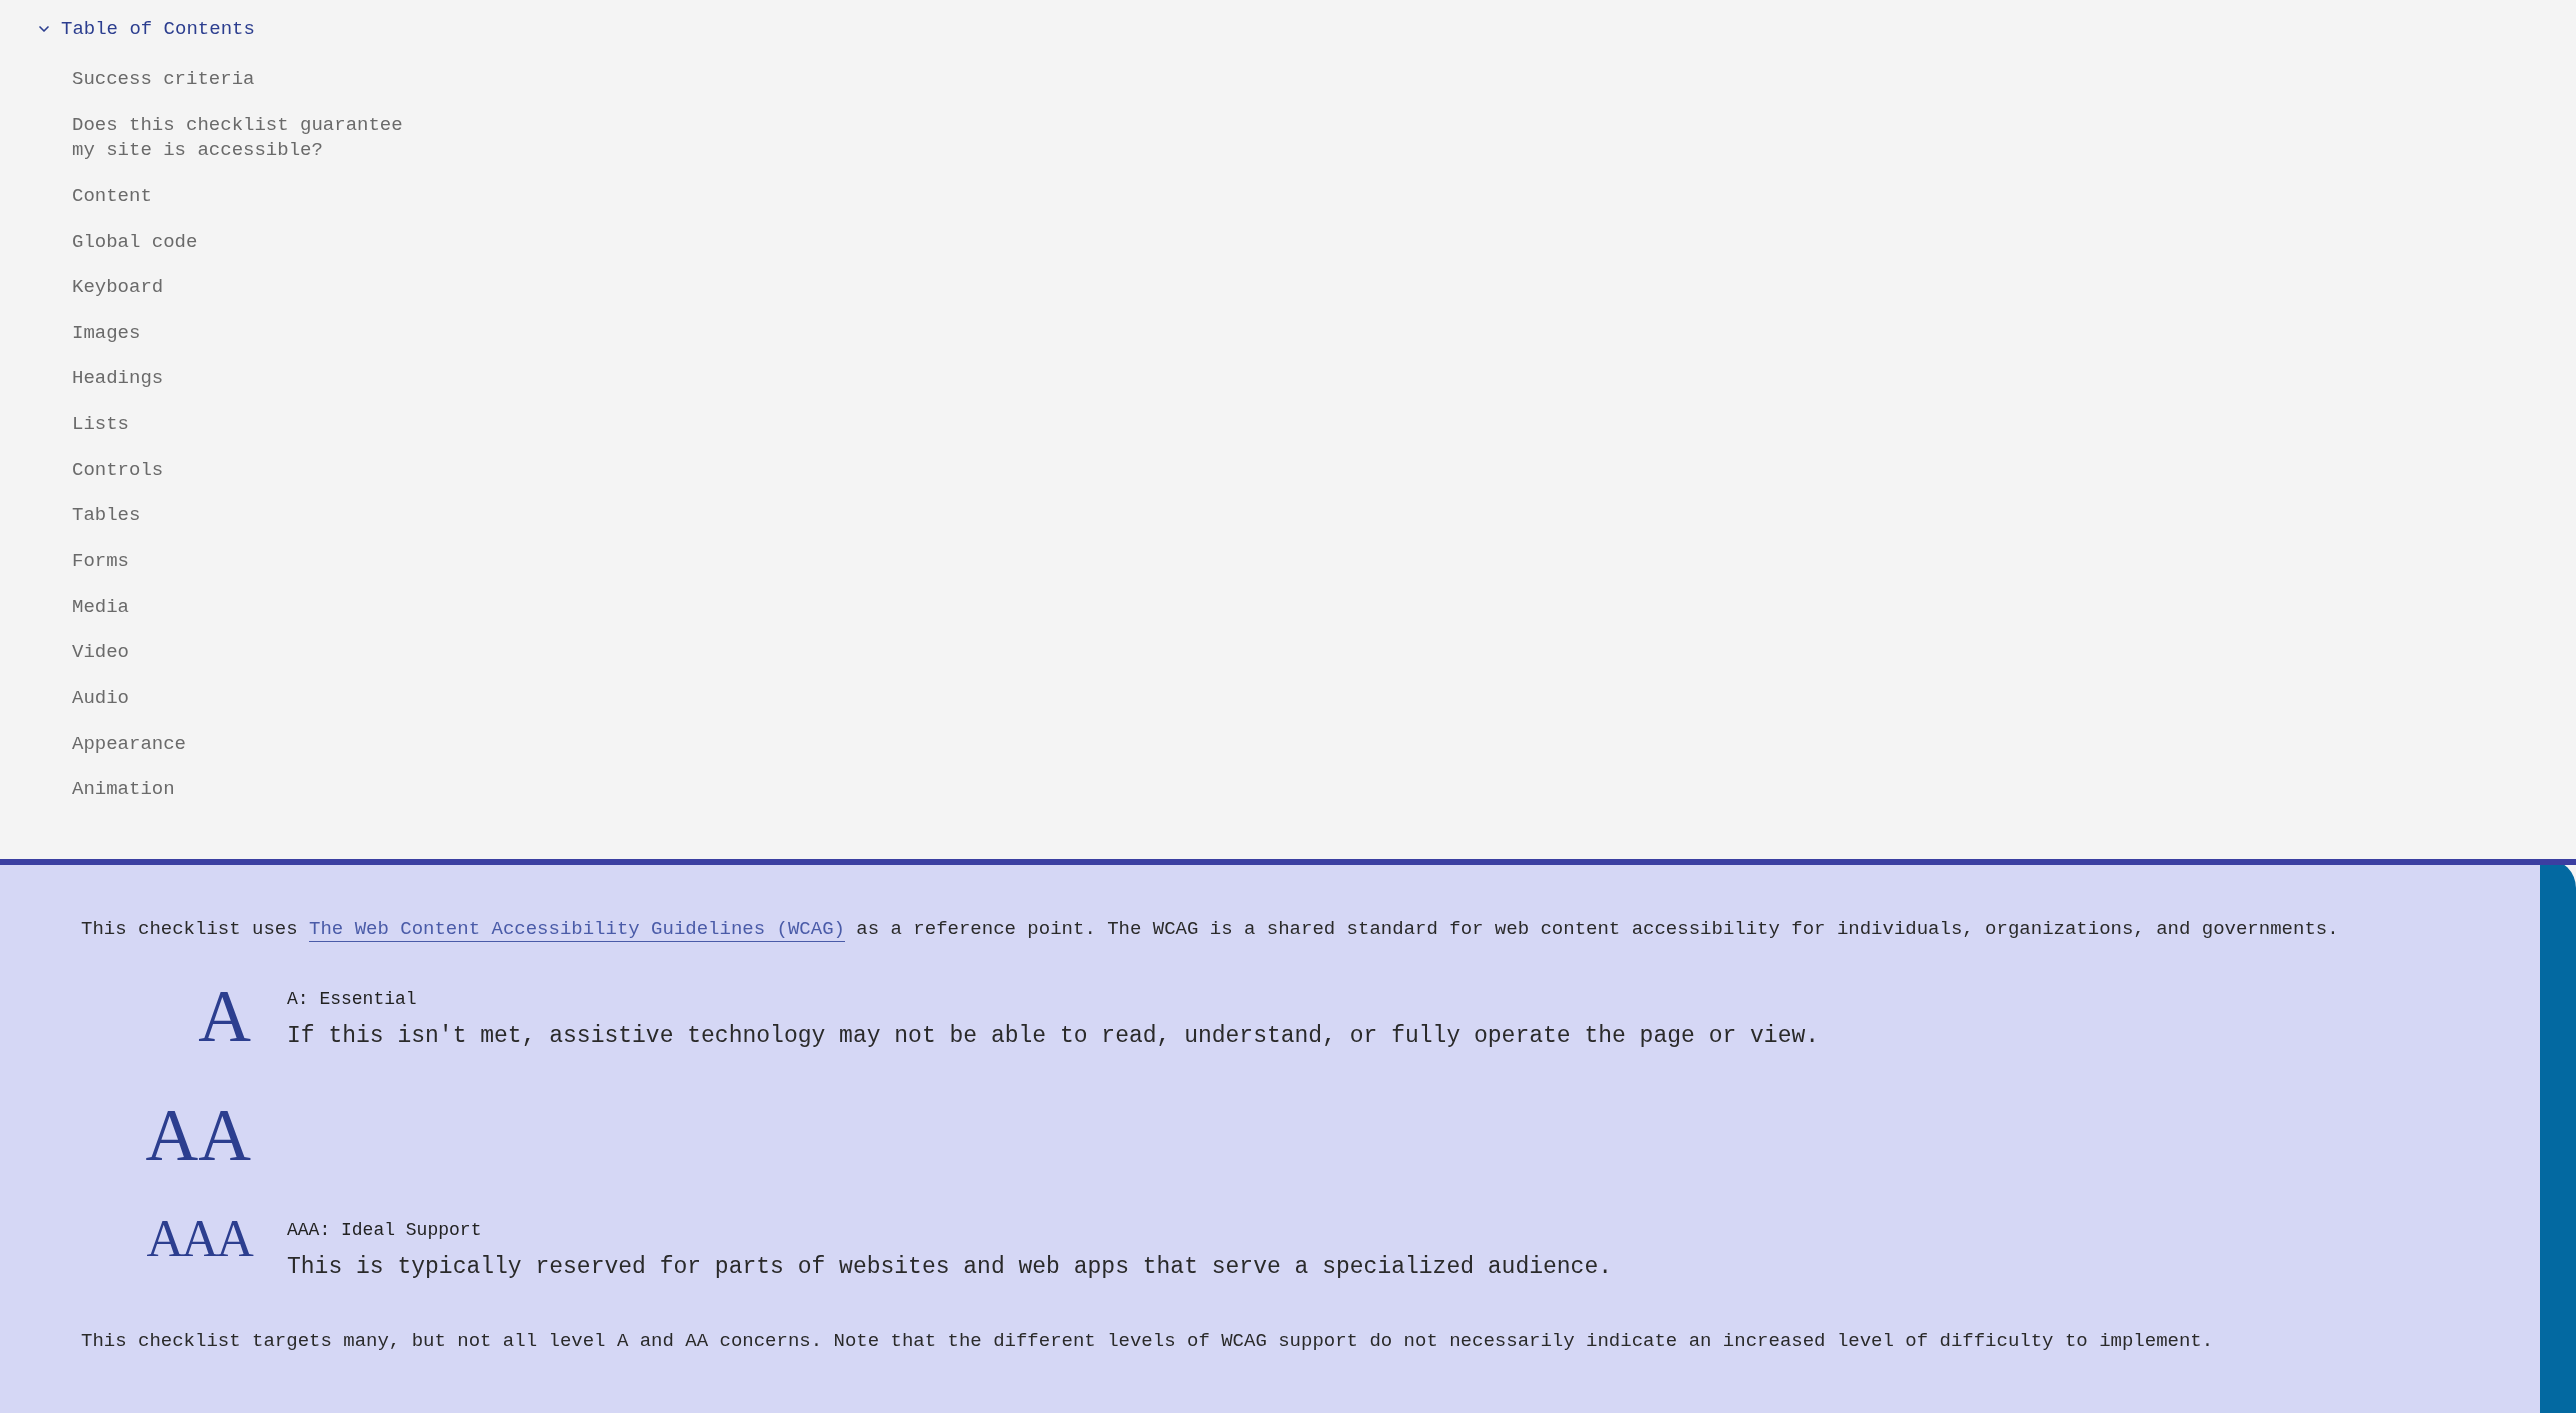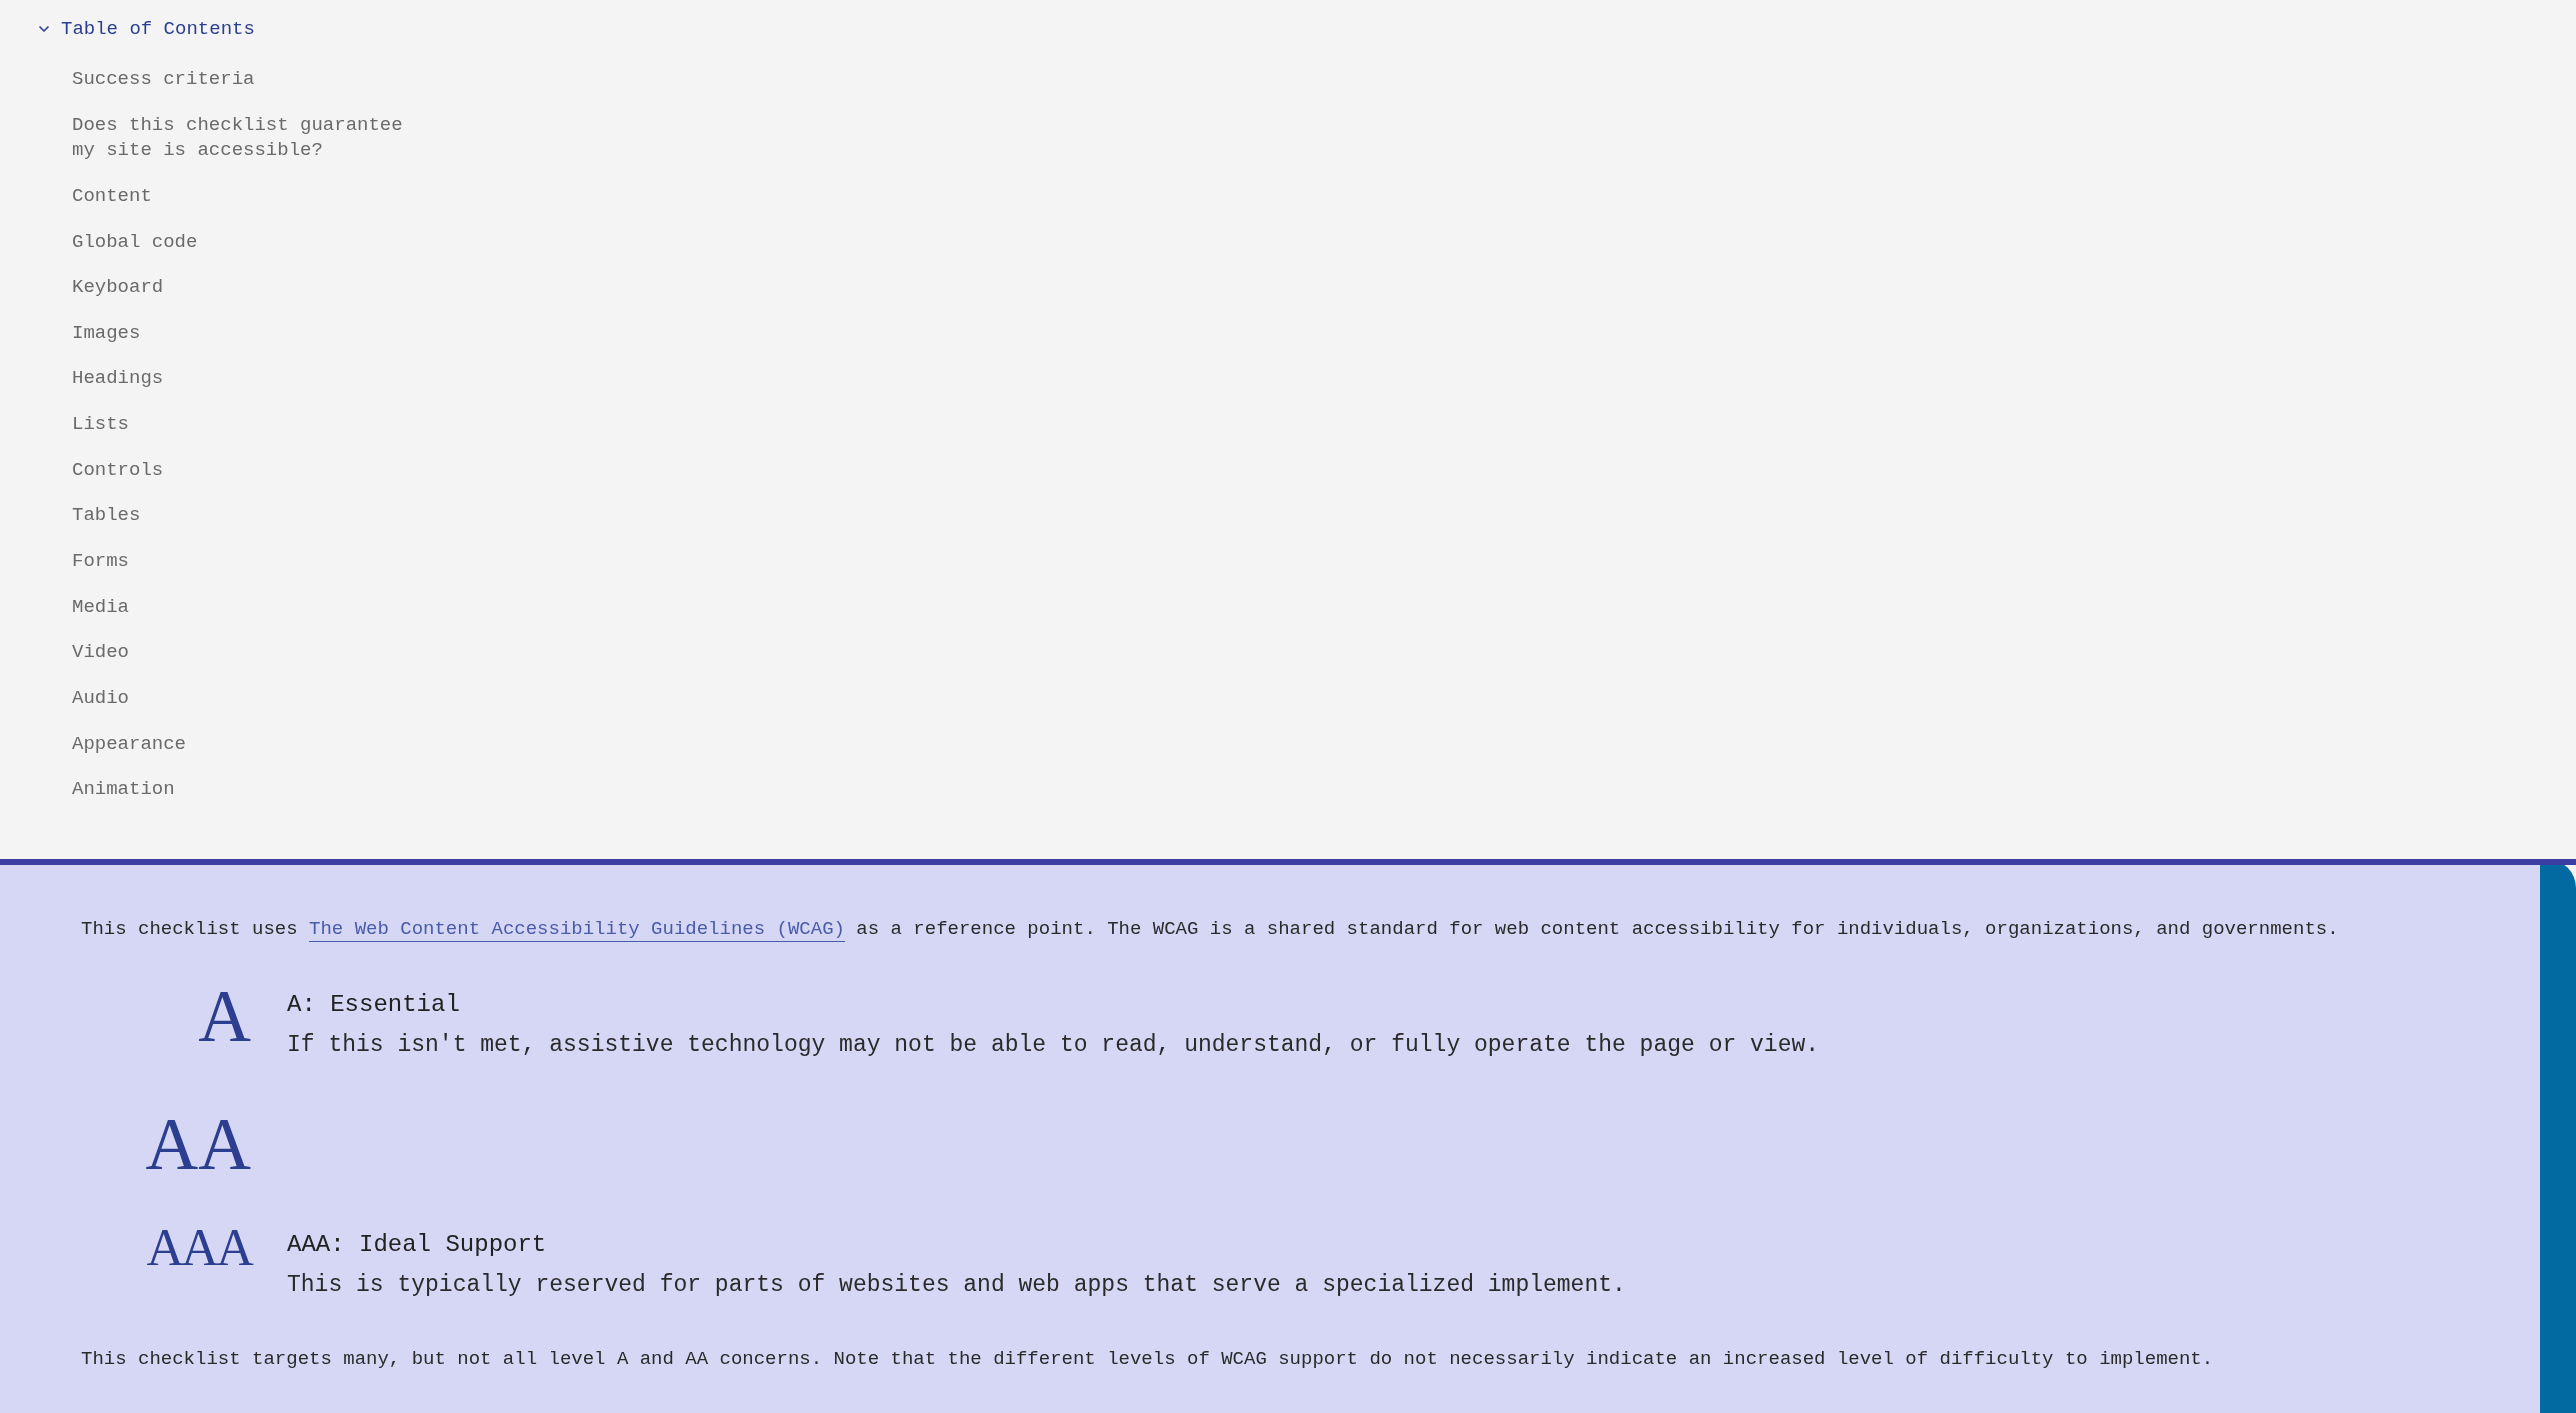--- a/index.html
+++ b/index.html
@@ -112,21 +112,21 @@
     font-weight: 400;
   }
   .level-badge.aa  { font-size: 73px; }
   .level-badge.aaa { font-size: 52px; letter-spacing: -2.7px; }
   .level-body {
     flex: 1;
     padding-left: 9px;
   }
   .level-title {
     font-family: var(--mono);
-    font-size: 24px;
+    font-size: 18px;
     font-weight: 500;
     color: #222;
     margin: 0 0 5.4px 0;
   }
   .level-desc {
     font-size: 23px;
     line-height: 1.55;
     color: var(--text-body);
   }
 </style>
@@ -219,21 +219,21 @@
 
         <div class="level-row">
           <div class="level-badge aa">AA</div>
         </div>
 
         <div class="level-row">
           <div class="level-badge aaa">AAA</div>
           <div class="level-body">
             <div class="level-title">AAA: Ideal Support</div>
             <div class="level-desc">
-              <span>This is typically reserved for parts of websites and web apps that serve a specialized implement.</span>
+              <span>This is typically reserved for parts of websites and web apps that serve a specialized audience.</span>
             </div>
           </div>
         </div>
 
       </div>
 
       <p>This checklist targets many, but not all level A and AA concerns. Note that the different levels of WCAG support do not necessarily indicate an increased level of difficulty to implement.</p>
 
     </div>
   </main>

